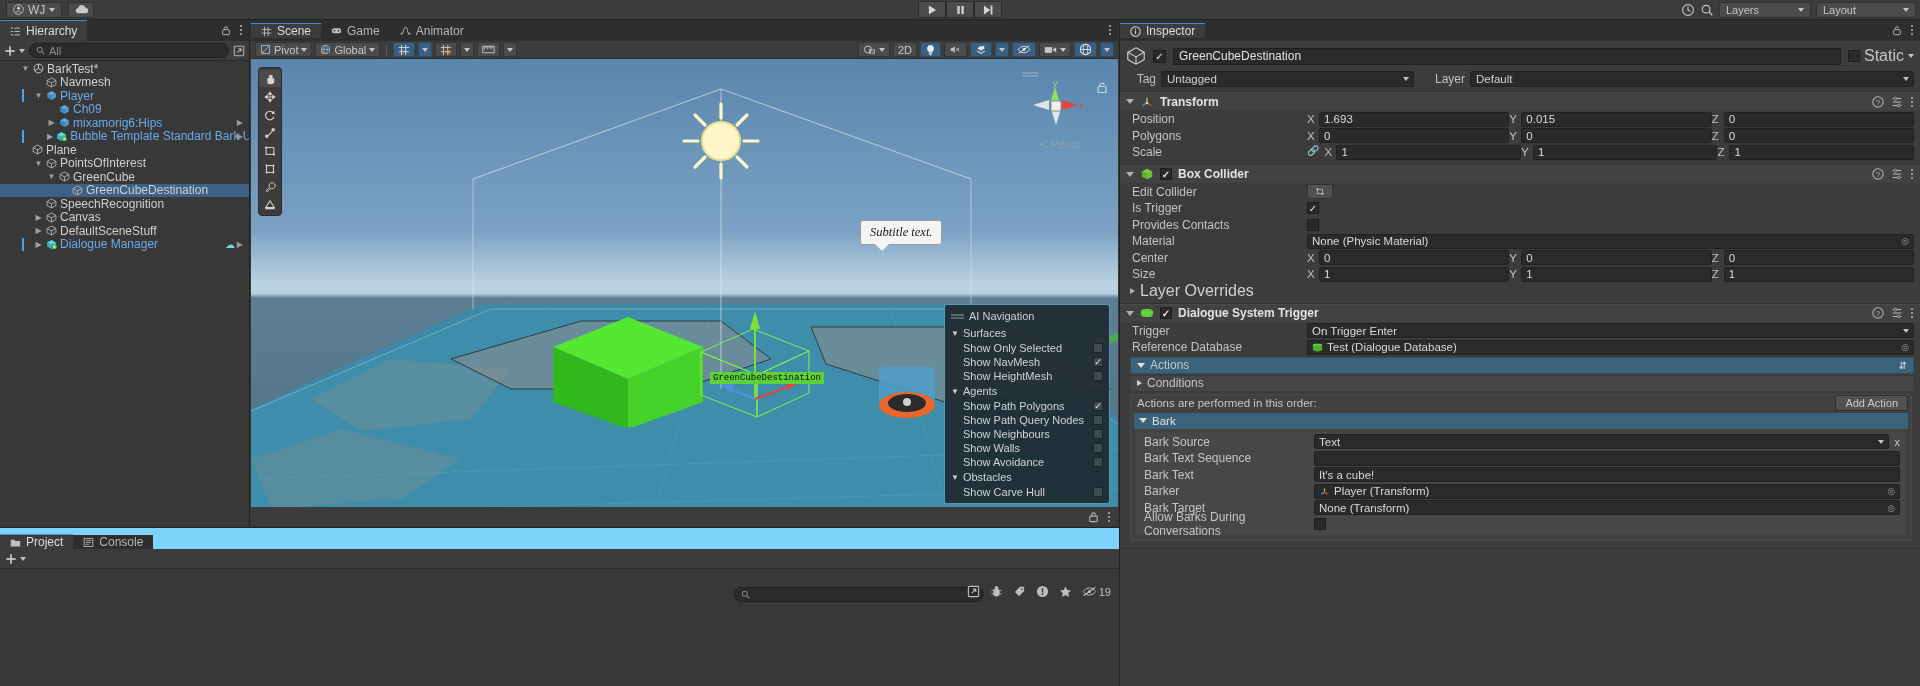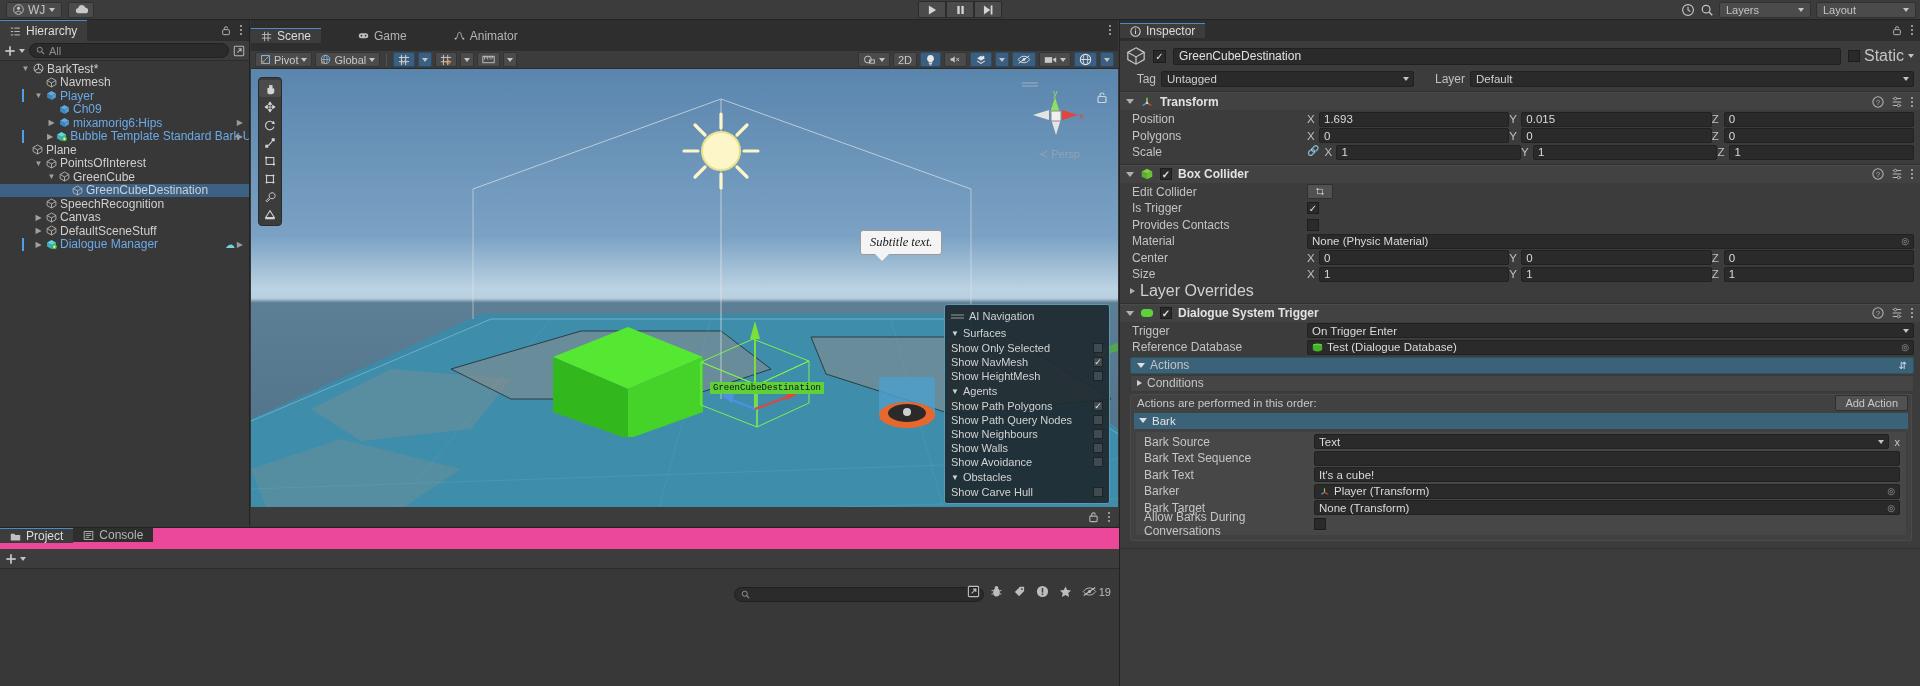--- a/index.html
+++ b/index.html
@@ -49,21 +49,21 @@
   .hrow.sel { background:#3d6185; }
   .hrow .name { color:#cfcfcf; }
   .hrow.prefab .name { color:#6ba9e8; }
   .hrow .marker { position:absolute; left:22px; width:2px; height:13px; background:#4f9fe8; }
   .arw { width:9px; display:flex; justify-content:center; color:#a0a0a0; font-size:8px; }
   .cubeicon { width:11px; height:11px; flex:0 0 11px; }
 
   
   .sceneview { position:absolute; left:251px; top:20px; width:867px; height:506px;
     background:#3c3c3c; display:flex; flex-direction:column; }
-  .scene-tabs { height:31px; background:#2e2e2e; display:flex; align-items:center; position:relative;gap:27px; }
+  .scene-tabs { height:21px; background:#2e2e2e; display:flex; align-items:center; position:relative; }
   .scene-toolbar { height:18px; background:#3c3c3c; display:flex; align-items:center; gap:3px;
     padding:0 4px; border-bottom:1px solid #2b2b2b; position:relative; }
   .stb { height:15px; display:flex; align-items:center; gap:3px; padding:0 4px;
     background:#4b4b4b; border:1px solid #343434; border-radius:2px; font-size:11px; color:#c9c9c9;justify-content:center; }
   .stb.blue { background:#3a5f80; border-color:#2c4a63; }
   .sep { width:1px; height:12px; background:#555; margin:0 3px; }
   .scene-canvas { flex:1; position:relative; overflow:hidden;
     background:linear-gradient(180deg,#5a85ad 0%, #7ba2c4 38%, #bcd3e2 50%, #b8cfe0 52%, #5d7f95 53%, #4b6f86 100%); }
 
   
@@ -87,21 +87,21 @@
 
   
   .cubelabel { position:absolute; left:459px; top:313px; background:#5dd03a; color:#111;
     font-family:"Liberation Mono", monospace; font-size:9px; padding:1px 3px; }
 
   
   .ainav { position:absolute; right:8px; bottom:6px; width:166px; background:#1f2b30ee;
     border:1px solid #5b9ab5; border-radius:3px; font-size:11px; color:#d2d2d2; padding:2px 0 4px; }
   .ainav .hdr { display:flex; align-items:center; gap:5px; padding:3px 6px; color:#cfcfcf; }
   .ainav .grp { display:flex; align-items:center; gap:4px; padding:2px 6px; }
-  .ainav .it { display:flex; align-items:center; padding:1px 6px 1px 6px; }
+  .ainav .it { display:flex; align-items:center; padding:1px 6px 1px 18px; }
   .ainav .it .lbl { flex:1; }
   .cbx { width:10px; height:10px; background:#3f4b50; border:1px solid #1c2428;
     display:flex; align-items:center; justify-content:center; font-size:9px; color:#e2e2e2; }
 
   
   .scene-bottom { height:16px; background:#3c3c3c; display:flex; align-items:center;
     justify-content:flex-end; gap:7px; padding:0 8px; }
 
   
   .inspector { position:absolute; left:1119px; top:20px; width:801px; height:666px;
@@ -152,21 +152,21 @@
     padding:0 3px 0 6px; font-size:11.5px; color:#c8c8c8; }
   .act-bark { height:16px; margin:1px 3px; background:#3a6278; display:flex; align-items:center;
     gap:5px; padding:0 5px; font-size:11.5px; color:#e3e3e3; }
   .act-inner { margin:2px 4px 4px 4px; background:#474747; border:1px solid #404040; padding:2px 0; }
   .arow { height:16.5px; display:flex; align-items:center; font-size:12px; padding:0 6px 0 8px; }
   .arow .al { width:170px; flex:0 0 170px; color:#c5c5c5; }
 
   
   .project { position:absolute; left:0; top:527px; width:1119px; height:159px;
     background:#383838; border-top:1px solid #232323; display:flex; flex-direction:column; }
-  .proj-tabs { height:21px; background:#ec4899; display:flex; align-items:flex-start; }
+  .proj-tabs { height:21px; background:#7dd3fc; display:flex; align-items:flex-end; }
   .proj-toolbar { height:20px; background:#3c3c3c; display:flex; align-items:center; gap:6px;
     padding:0 5px; border-bottom:1px solid #2b2b2b; }
   .proj-area { flex:1; background:#383838; position:relative; }
   .proj-search { position:absolute; left:734px; top:18px; width:250px; height:15px;
     background:#2b2b2b; border:1px solid #202020; border-radius:8px;
     display:flex; align-items:center; padding:0 6px; }
   .proj-icons { position:absolute; right:8px; top:16px; display:flex; align-items:center; gap:10px;
     font-size:11px; color:#bdbdbd; }
   .statusbar { position:absolute; left:251px; top:507px; width:867px; height:19px;
     background:#3c3c3c; display:flex; align-items:center; justify-content:flex-end; gap:8px; padding:0 7px; }

